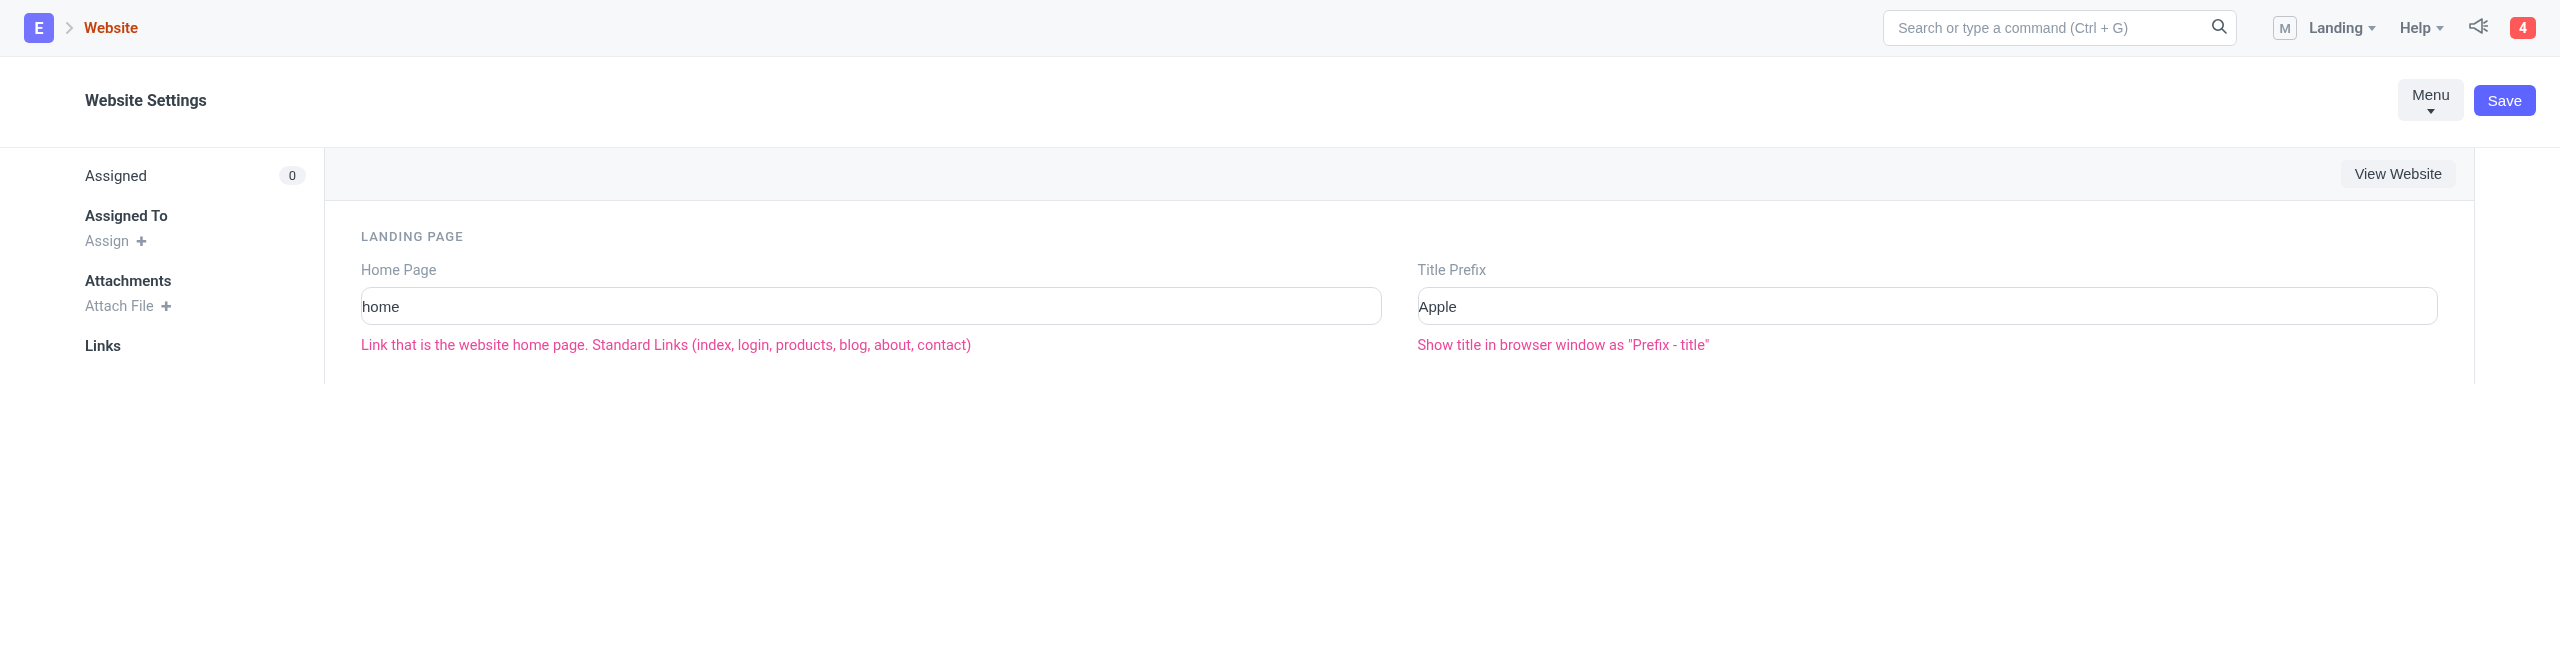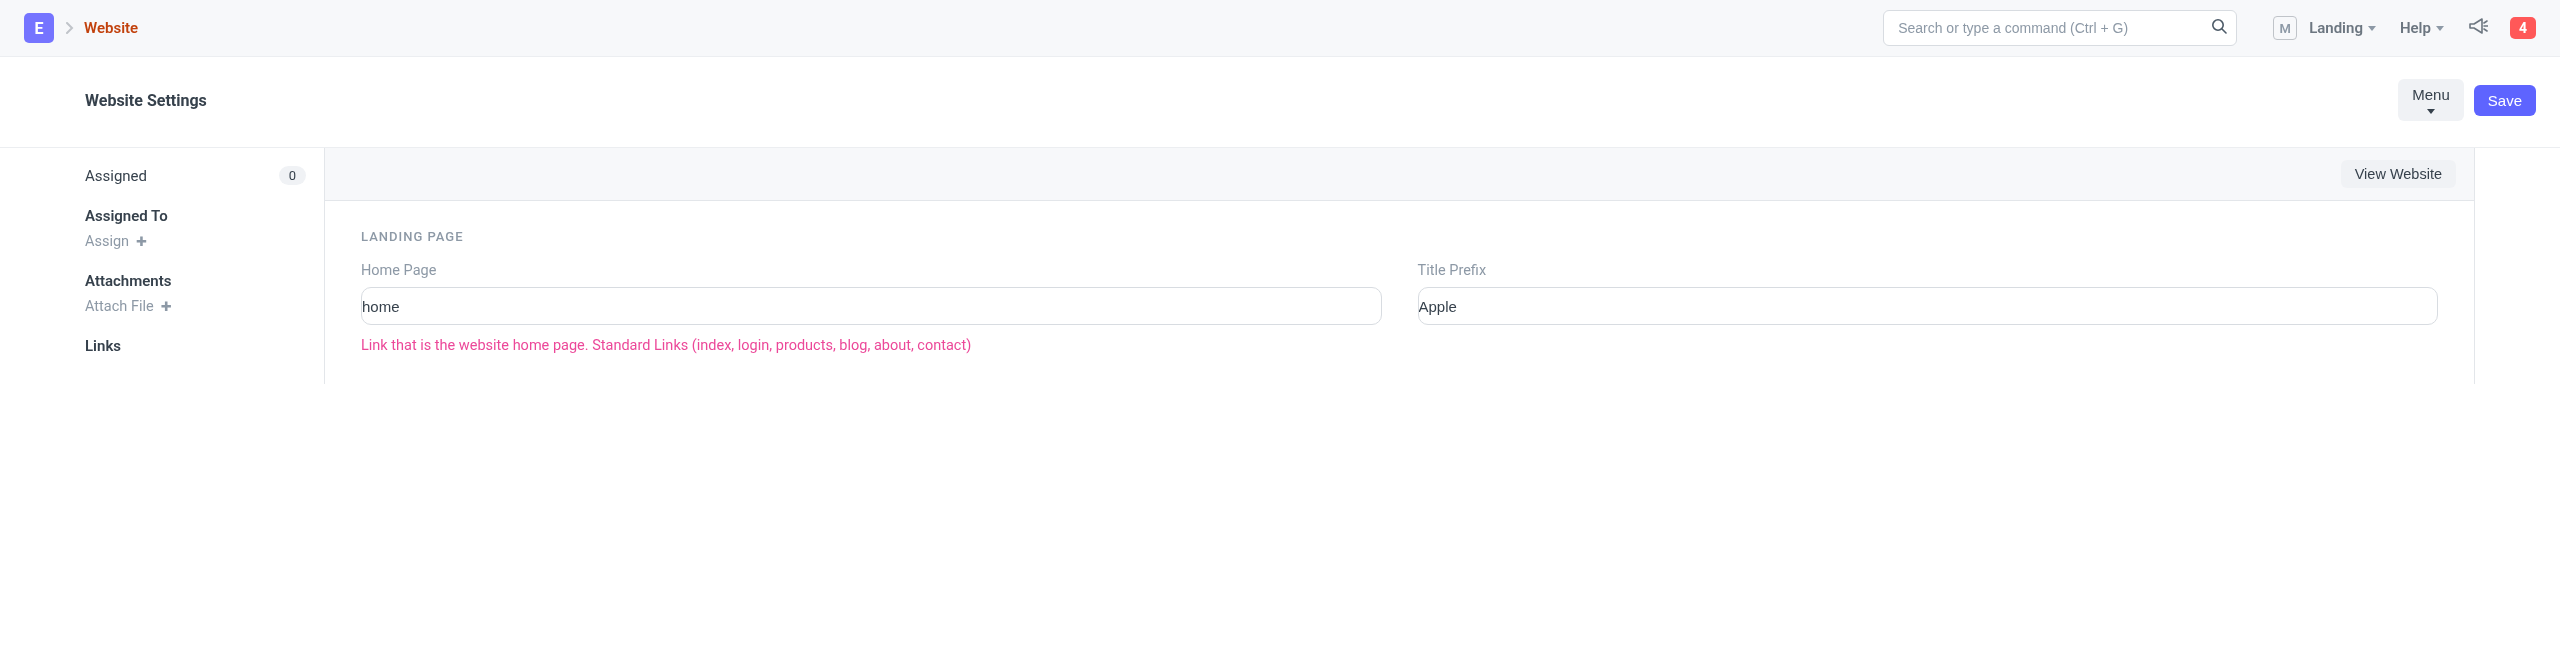--- a/index.html
+++ b/index.html
@@ -128,17 +128,18 @@
       <div class="section-tag">Landing Page</div>
       <div class="form-cols">
         <div class="form-col">
           <div class="field-label">Home Page</div>
           <input class="field-input" type="text" value="home" style="">
           <div class="field-help">Link that is the website home page. Standard Links (index, login, products, blog, about, contact)</div>
         </div>
         <div class="form-col">
           <div class="field-label">Title Prefix</div>
           <input class="field-input" type="text" value="Apple" style="">
+          <div class="field-help">Show title in browser window as "Prefix - title"</div>
         </div>
       </div>
     </div>
   </main>
 </div>
 
 </body></html>

